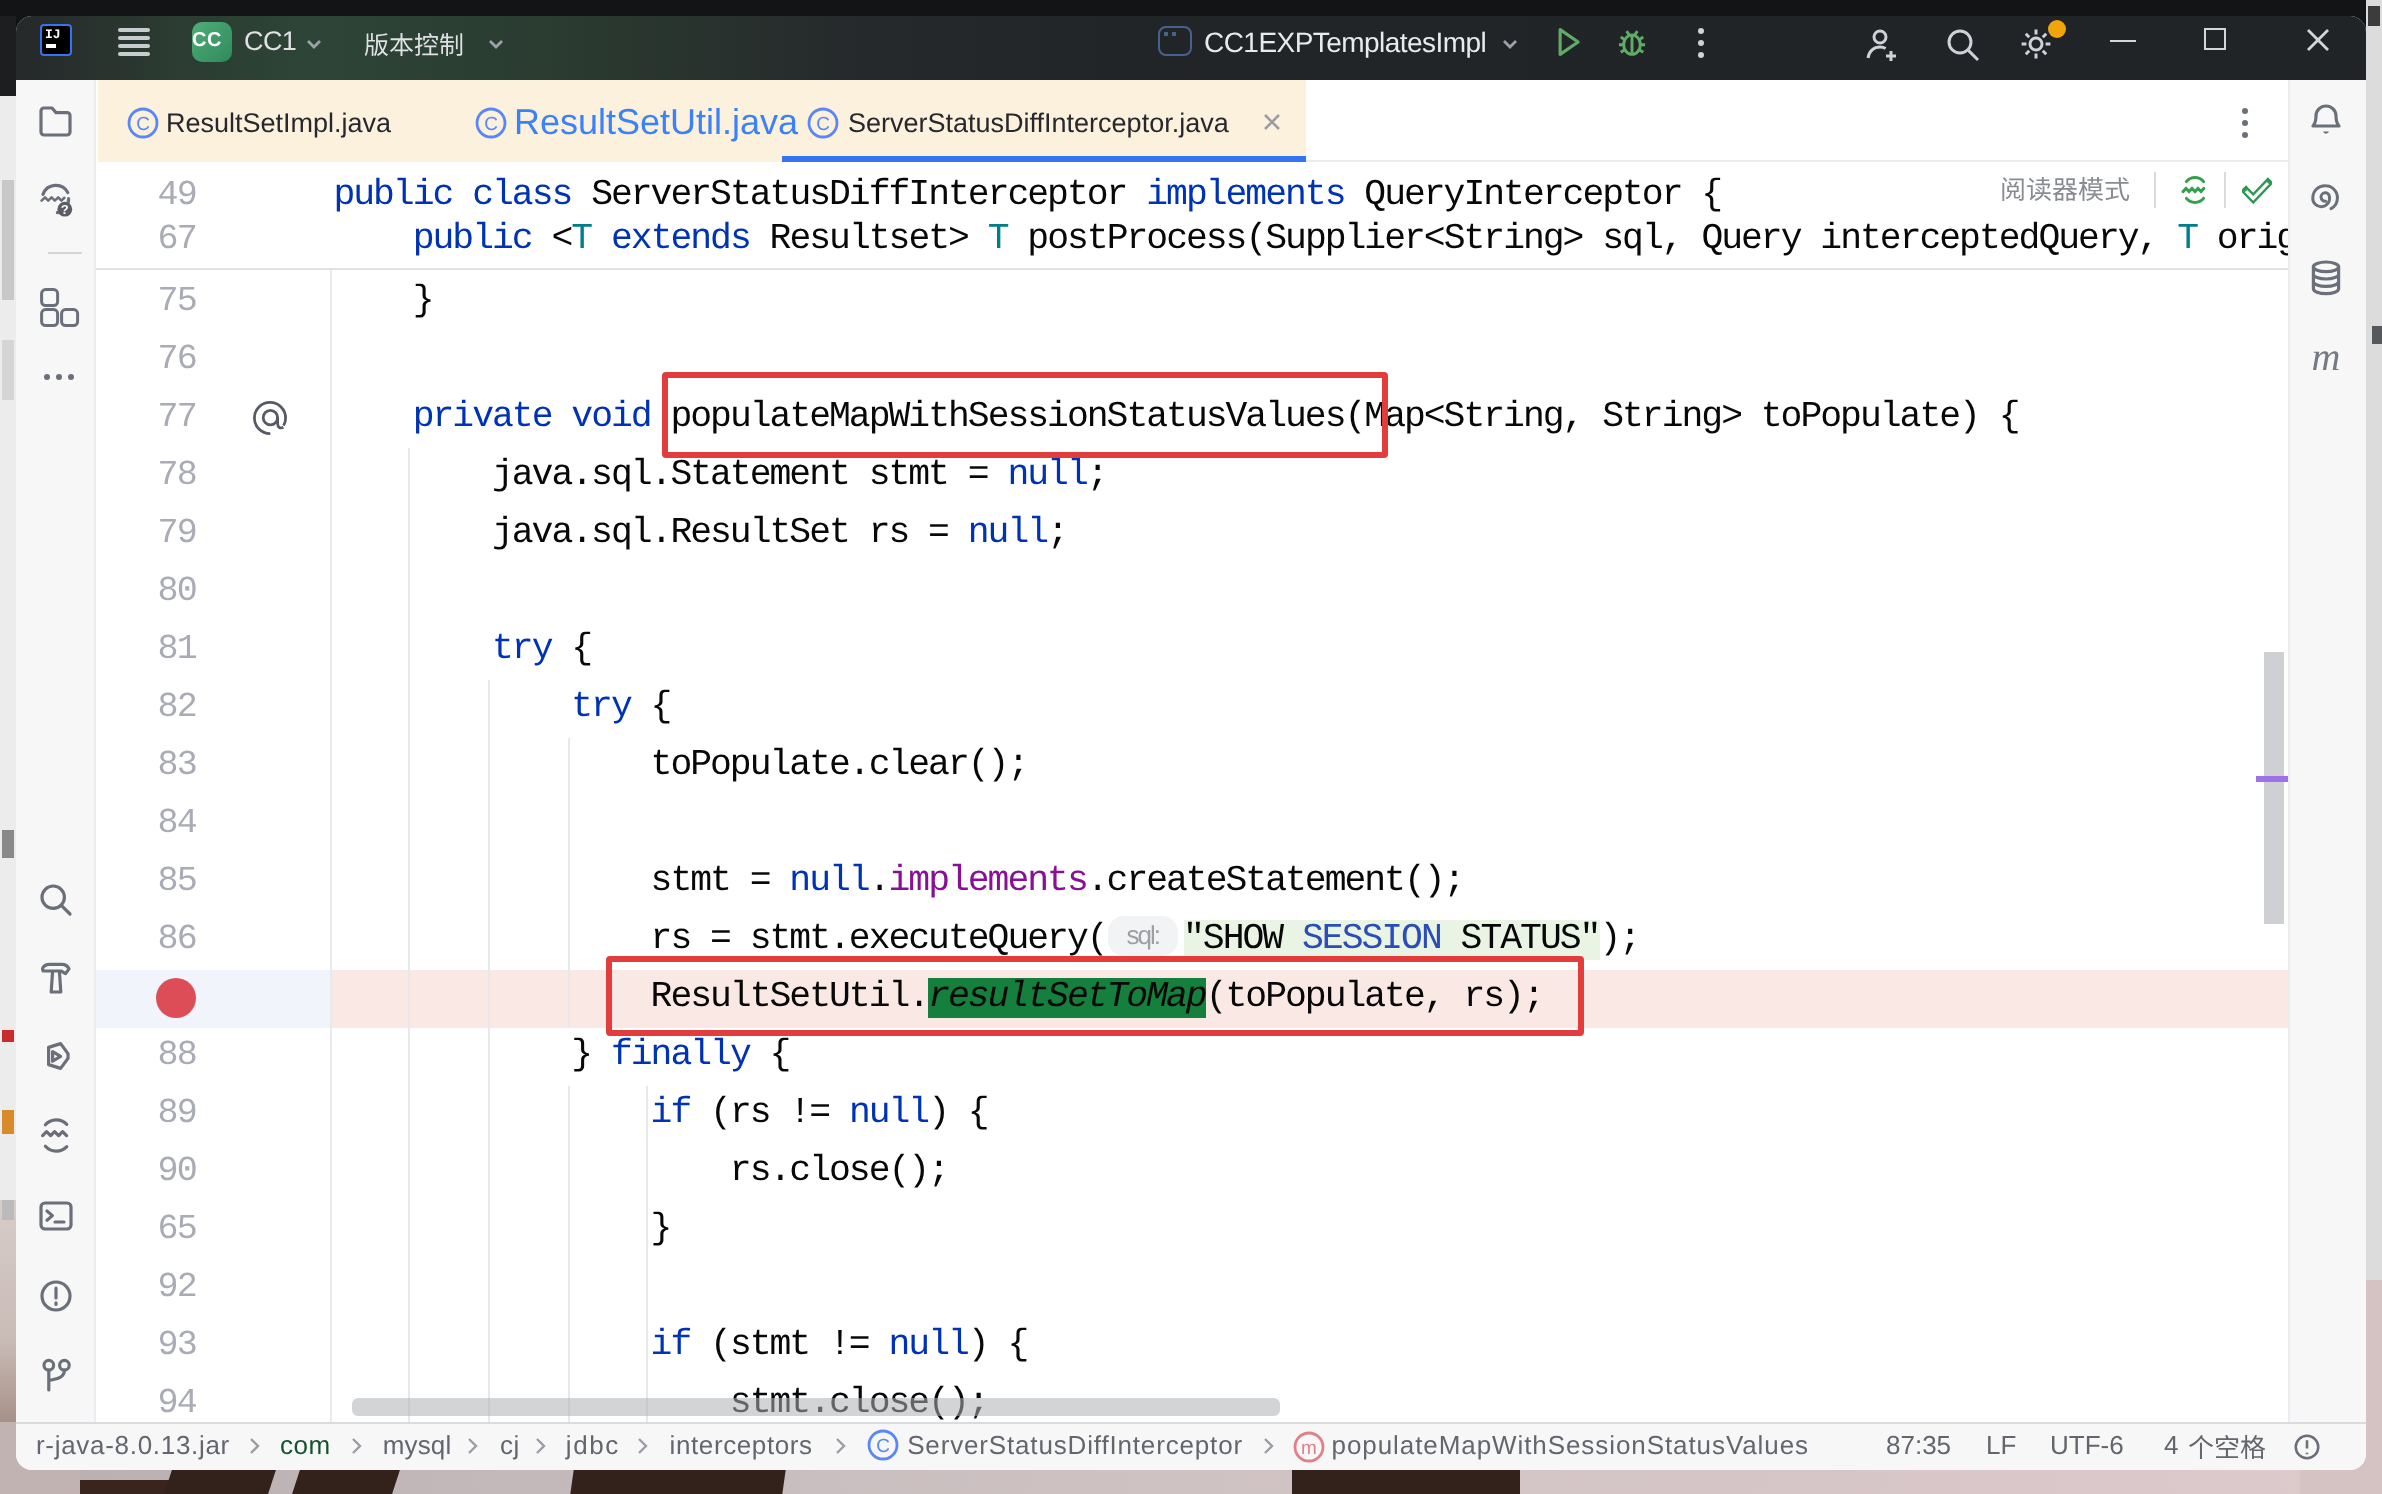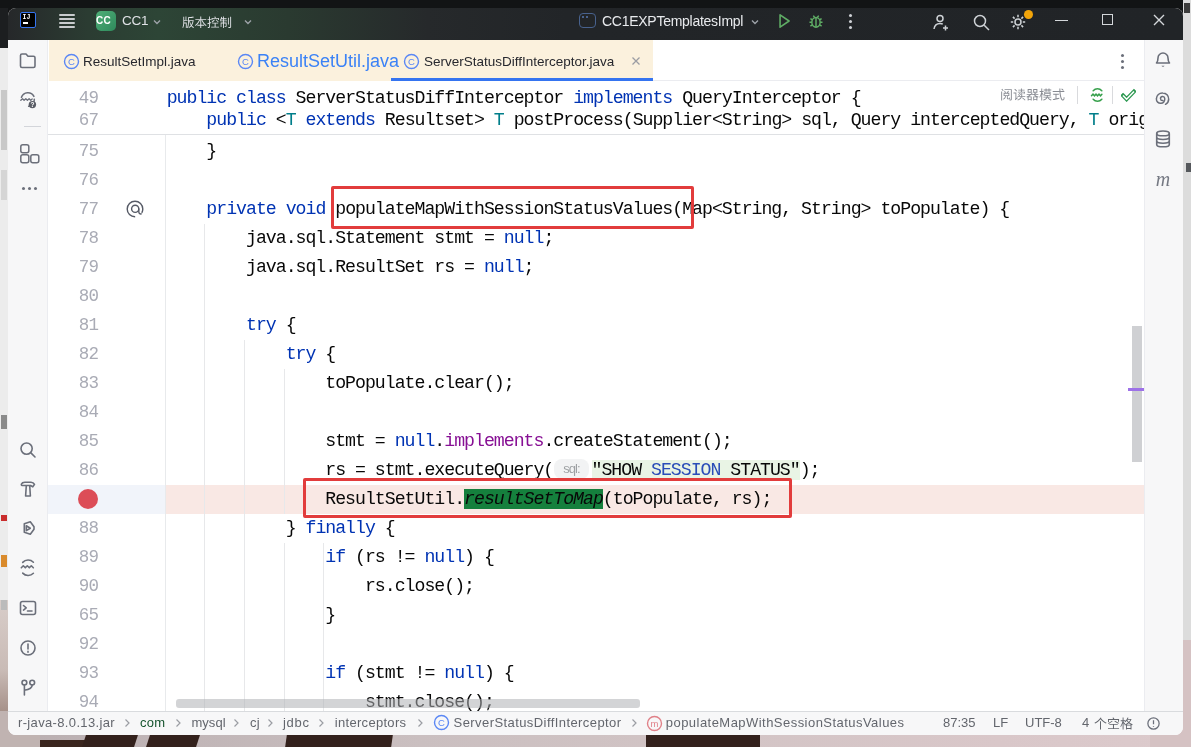--- a/index.html
+++ b/index.html
@@ -296,21 +296,21 @@
       <text x="8.5" y="12" font-size="9.5" font-family="Liberation Sans" fill="#5a87f5" text-anchor="middle">C</text>
     </svg>
     <div class="abs" style="left:445.6px;top:703px;color:#63666d;font-size:13px;height:24px;line-height:24px;letter-spacing:0.42px">ServerStatusDiffInterceptor</div>
     <svg class="abs" style="left:638px;top:706.5px" width="17" height="17" viewBox="0 0 17 17" fill="none">
       <circle cx="8.5" cy="8.5" r="7" stroke="#e08088" stroke-width="1.4"></circle>
       <text x="8.5" y="12" font-size="9.5" font-family="Liberation Sans" fill="#e08088" text-anchor="middle">m</text>
     </svg>
     <div class="abs" style="left:657.8px;top:703px;color:#63666d;font-size:13px;height:36px;line-height:24px;letter-spacing:0.46px">populateMapWithSessionStatusValues</div>
     <div class="abs" style="left:935px;top:703px;color:#63666d;font-size:13px;height:24px;line-height:24px">87:35</div>
     <div class="abs" style="left:985px;top:703px;color:#63666d;font-size:13px;height:24px;line-height:24px">LF</div>
-    <div class="abs" style="left:1017px;top:703px;color:#63666d;font-size:13px;height:24px;line-height:24px">UTF-8</div>
+    <div class="abs" style="left:1017px;top:703px;color:#63666d;font-size:13px;height:24px;line-height:24px">UTF-6</div>
     <div class="abs" style="left:1074px;top:703px;color:#63666d;font-size:13px;height:24px;line-height:24px">4</div>
     <svg style="position:absolute;left:1086px;top:708.5px;" width="39" height="13" viewBox="0 0 3000 1000" fill="#63666d">
       <g transform="translate(0,880) scale(1,-1)">
         <path d="M460 546V-79H538V546ZM506 841C406 674 224 528 35 446C56 428 78 399 91 377C245 452 393 568 501 706C634 550 766 454 914 376C926 400 949 428 969 444C815 519 673 613 545 766L573 810Z"></path>
       </g>
       <g transform="translate(1000,880) scale(1,-1)">
         <path d="M564 537C666 484 802 405 869 357L919 415C848 462 710 537 611 587ZM384 590C307 523 203 455 85 413L129 348C246 398 356 474 436 544ZM77 22V-46H927V22H538V275H825V343H182V275H459V22ZM424 824C440 792 459 752 473 718H76V492H150V649H849V517H926V718H565C550 755 524 807 502 846Z"></path>
       </g>
       <g transform="translate(2000,880) scale(1,-1)">
         <path d="M575 667H794C764 604 723 546 675 496C627 545 590 597 563 648ZM202 840V626H52V555H193C162 417 95 260 28 175C41 158 60 129 67 109C117 175 165 284 202 397V-79H273V425C304 381 339 327 355 299L400 356C382 382 300 481 273 511V555H387L363 535C380 523 409 497 422 484C456 514 490 550 521 590C548 543 583 495 626 450C541 377 441 323 341 291C356 276 375 248 384 230C410 240 436 250 462 262V-81H532V-37H811V-77H884V270L930 252C941 271 962 300 977 315C878 345 794 392 726 449C796 522 853 610 889 713L842 735L828 732H612C628 761 642 791 654 822L582 841C543 739 478 641 403 570V626H273V840ZM532 29V222H811V29ZM511 287C570 318 625 356 676 401C725 358 782 319 847 287Z"></path>

